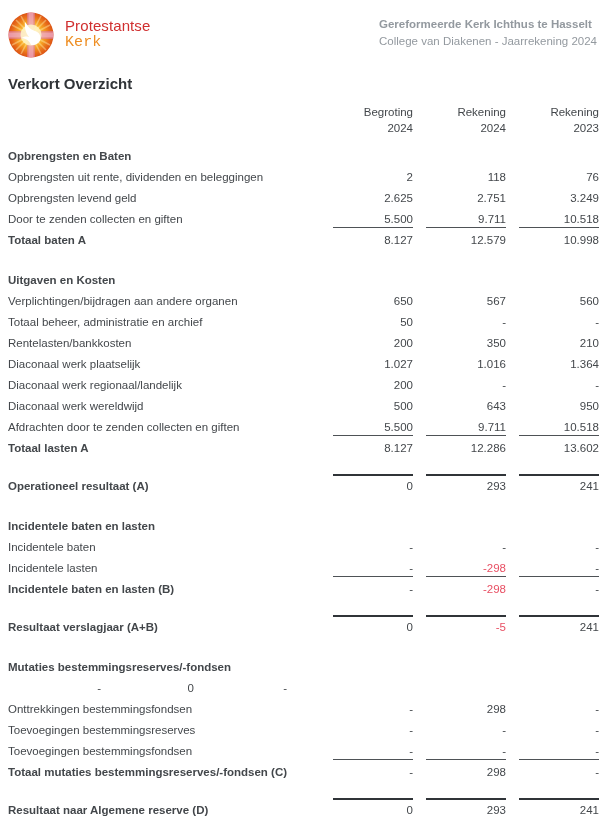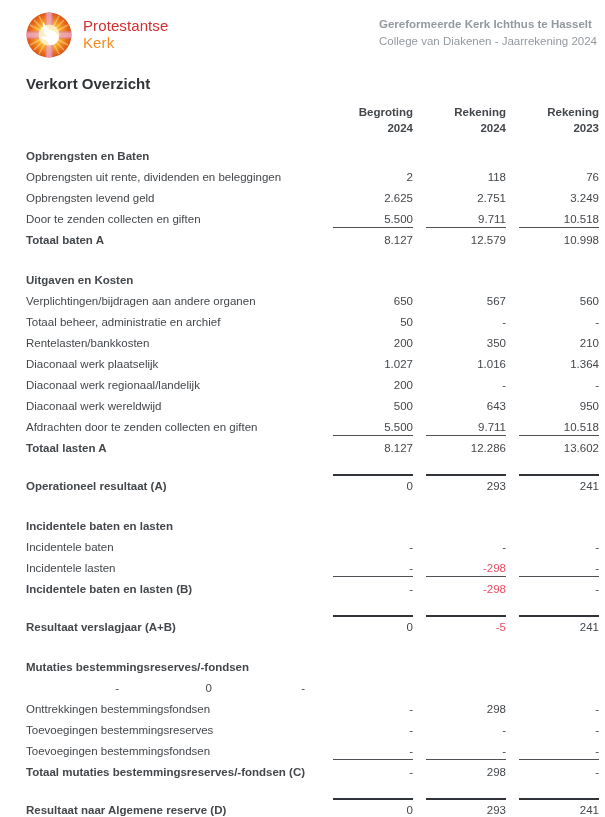--- a/index.html
+++ b/index.html
@@ -4,45 +4,45 @@
 <style>
   html, body { margin: 0; padding: 0; }
   body {
     width: 605px; height: 817px;
     background: #ffffff;
     font-family: "Liberation Sans", sans-serif;
     font-size: 11.5px;
     color: #43474b;
     overflow: hidden;
   }
-  .page { box-sizing: border-box; width: 605px; height: 708px; padding: 12px 6px 0 26px; }
+  .page { box-sizing: border-box; width: 605px; height: 708px; padding: 12px 6px 0 8px; }
 
   
   .header { display: flex; justify-content: space-between; align-items: flex-start; padding-right: 2px; }
   .logo { display: flex; align-items: center; gap: 11px; }
   .logo-mark svg { display: block; }
   .logo-text { display: flex; flex-direction: column; line-height: 1.12; font-size: 15px; letter-spacing: 0.1px; }
   .logo-text .l1 { color: #d02f2f; }
-  .logo-text .l2 { color: #ee8e23; }
+  .logo-text .l2 { color: #ee8e23; font-family: Liberation Mono, monospace; }
   .org { color: #93999f; font-size: 11.5px; line-height: 1.5; padding-top: 4px; }
   .org .o1 { font-weight: 700; }
 
   
   .title { font-size: 15px; font-weight: 700; color: #303438; margin: 17px 0 0 0; }
 
   
   .row { display: flex; align-items: flex-end; height: 21px; }
   .row .label { flex: 1; padding-bottom: 3px; white-space: nowrap; }
   .row .cell { width: 80px; margin-left: 13px; text-align: right; padding-bottom: 3px; white-space: nowrap; }
   .row.bold .label { font-weight: 700; }
   .row.rule-below .cell { border-bottom: 1.5px solid #4e5256; padding-bottom: 2px; }
   .neg { color: #e84f63; }
 
   .colhead { margin-top: 12px; height: auto; align-items: flex-end; }
-  .colhead .cell { font-weight: 700; line-height: 16px; padding-bottom: 2px; border: none; }
+  .colhead .cell { font-weight: 400; line-height: 16px; padding-bottom: 2px; border: none; }
 
   .block.section { margin-top: 19px; }
   .block.section:first-child { margin-top: 6px; }
   .section-heading { font-weight: 700; height: 21px; display: flex; align-items: flex-end; }
   .section-heading span { padding-bottom: 3px; }
 
   .block.result { margin-top: 12px; }
   .block.result .row { height: 26px; }
   .block.result .label { font-weight: 700; }
   .block.result .cell { border-top: 2px solid #303438; padding-top: 4px; }

